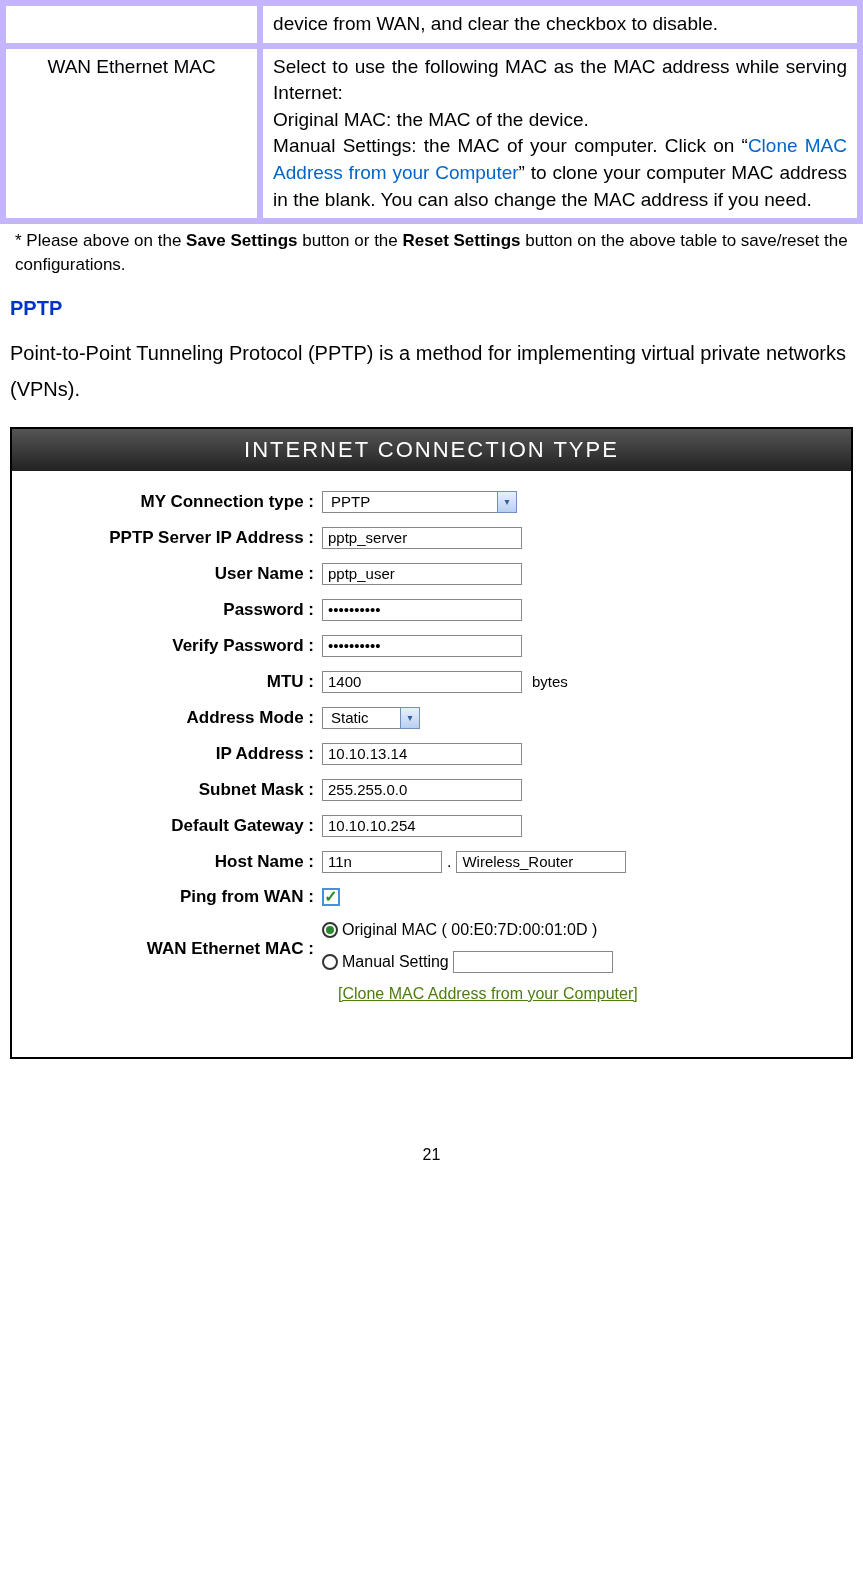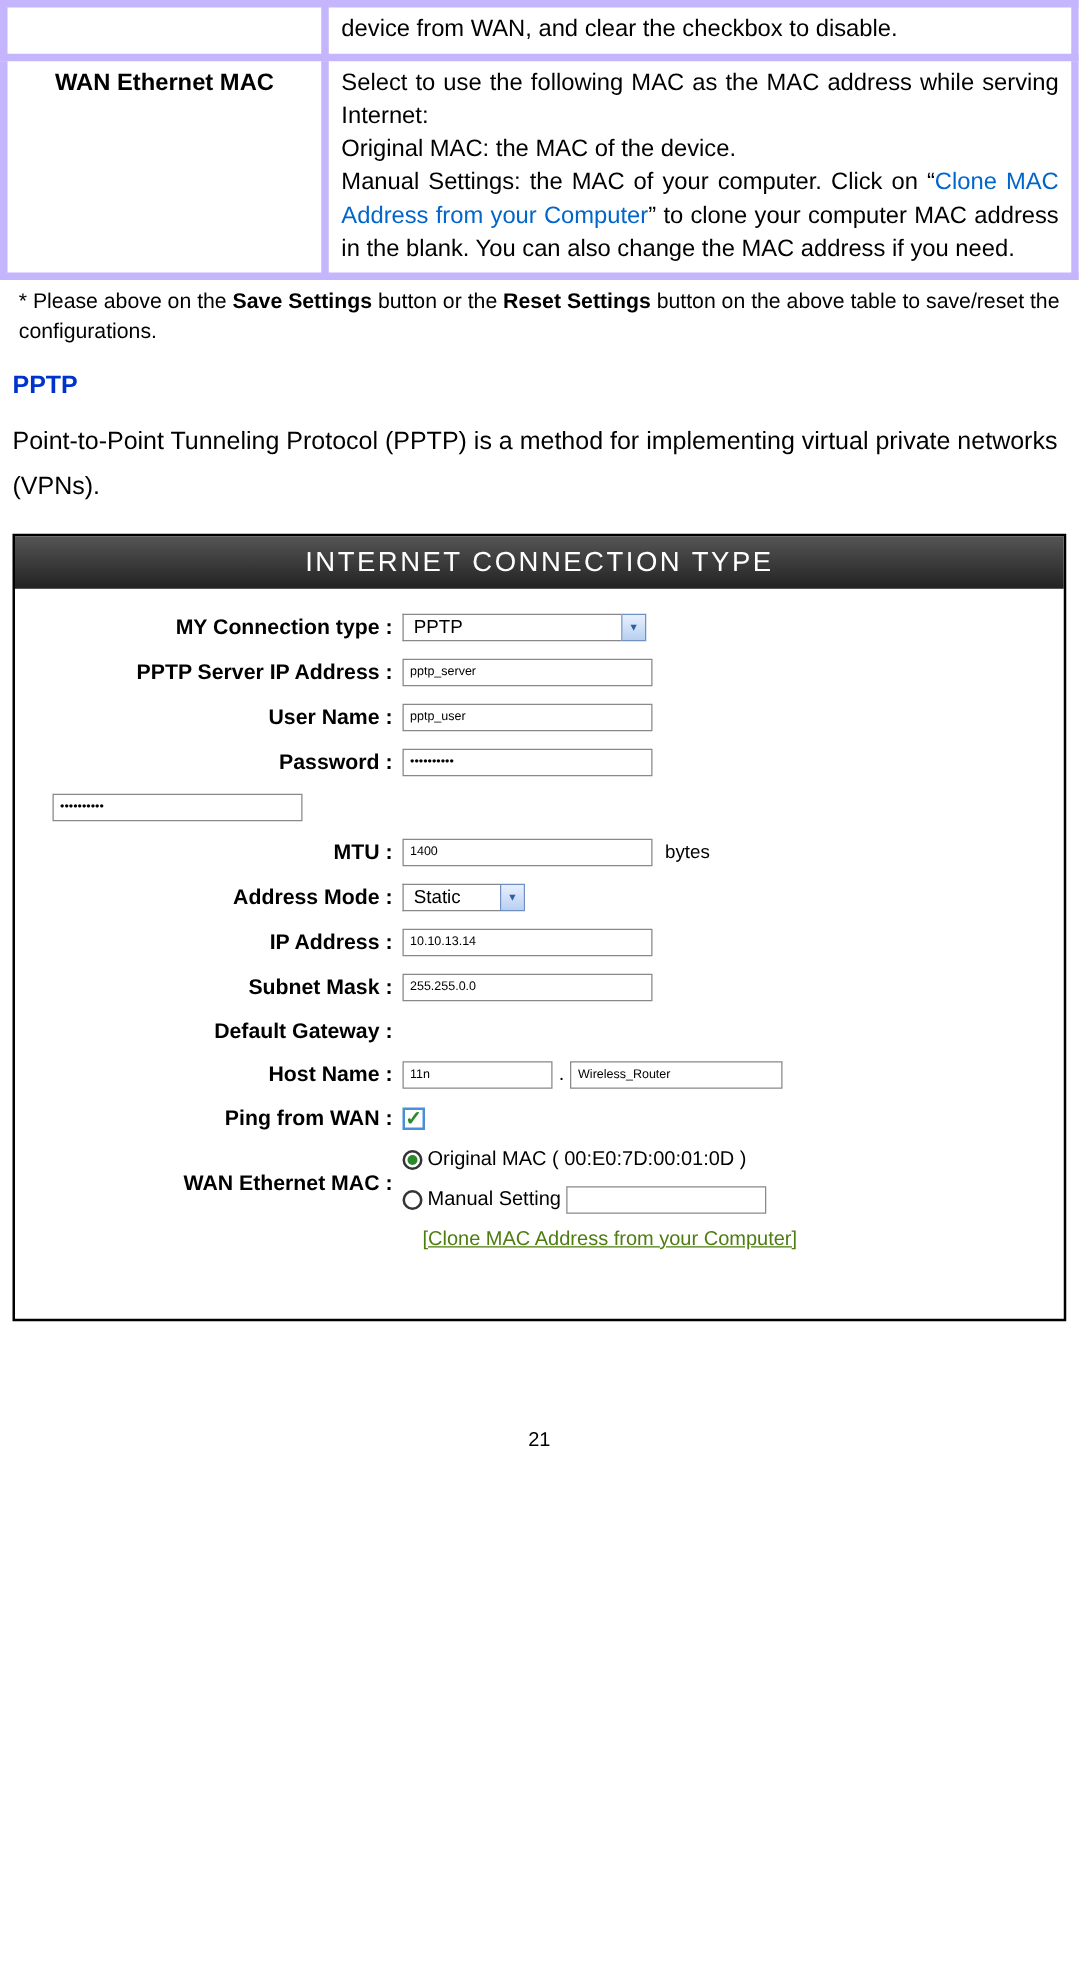--- a/index.html
+++ b/index.html
@@ -21,21 +21,21 @@
     .top-table td {
       border: 6px solid #c4b5fd;
       padding: 5px 10px;
       vertical-align: top;
       font-size: 19px;
       line-height: 1.4;
     }
     .top-table td:first-child {
       width: 30%;
       text-align: center;
-      font-weight: bold;
+      font-weight: normal;
     }
     .justified {
       text-align: justify;
     }
     .link-text {
       color: #0066cc;
     }
     .note {
       font-size: 17px;
       padding: 5px 10px 5px 15px;
@@ -82,21 +82,21 @@
     }
     .form-field {
       flex: 1;
       display: flex;
       align-items: center;
       gap: 5px;
     }
     select, input[type="text"], input[type="password"] {
       border: 1px solid #888;
       padding: 3px 5px;
-      font-size: 10px;
+      font-size: 15px;
       background: white;
     }
     input[type="text"], input[type="password"] {
       width: 200px;
       height: 22px;
     }
     .input-small {
       width: 120px !important;
     }
     .input-medium {
@@ -256,20 +256,21 @@
     </div>
 
     <div class="form-row">
       <div class="form-label">Password :</div>
       <div class="form-field">
         <input type="text" value="••••••••••" style="">
       </div>
     </div>
 
     <div class="form-row">
+      <div class="form-label">Verify Password :</div>
       <div class="form-field">
         <input type="text" value="••••••••••" style="">
       </div>
     </div>
 
     <div class="form-row">
       <div class="form-label">MTU :</div>
       <div class="form-field">
         <input type="text" value="1400" style="">
         <span class="suffix">bytes</span>
@@ -295,20 +296,23 @@
 
     <div class="form-row">
       <div class="form-label">Subnet Mask :</div>
       <div class="form-field">
         <input type="text" value="255.255.0.0" style="">
       </div>
     </div>
 
     <div class="form-row">
       <div class="form-label">Default Gateway :</div>
+      <div class="form-field">
+        <input type="text" value="10.10.10.254" style="">
+      </div>
     </div>
 
     <div class="form-row">
       <div class="form-label">Host Name :</div>
       <div class="form-field">
         <input type="text" class="input-small" value="11n" style="">
         <span>.</span>
         <input type="text" class="input-medium" value="Wireless_Router" style="">
       </div>
     </div>

